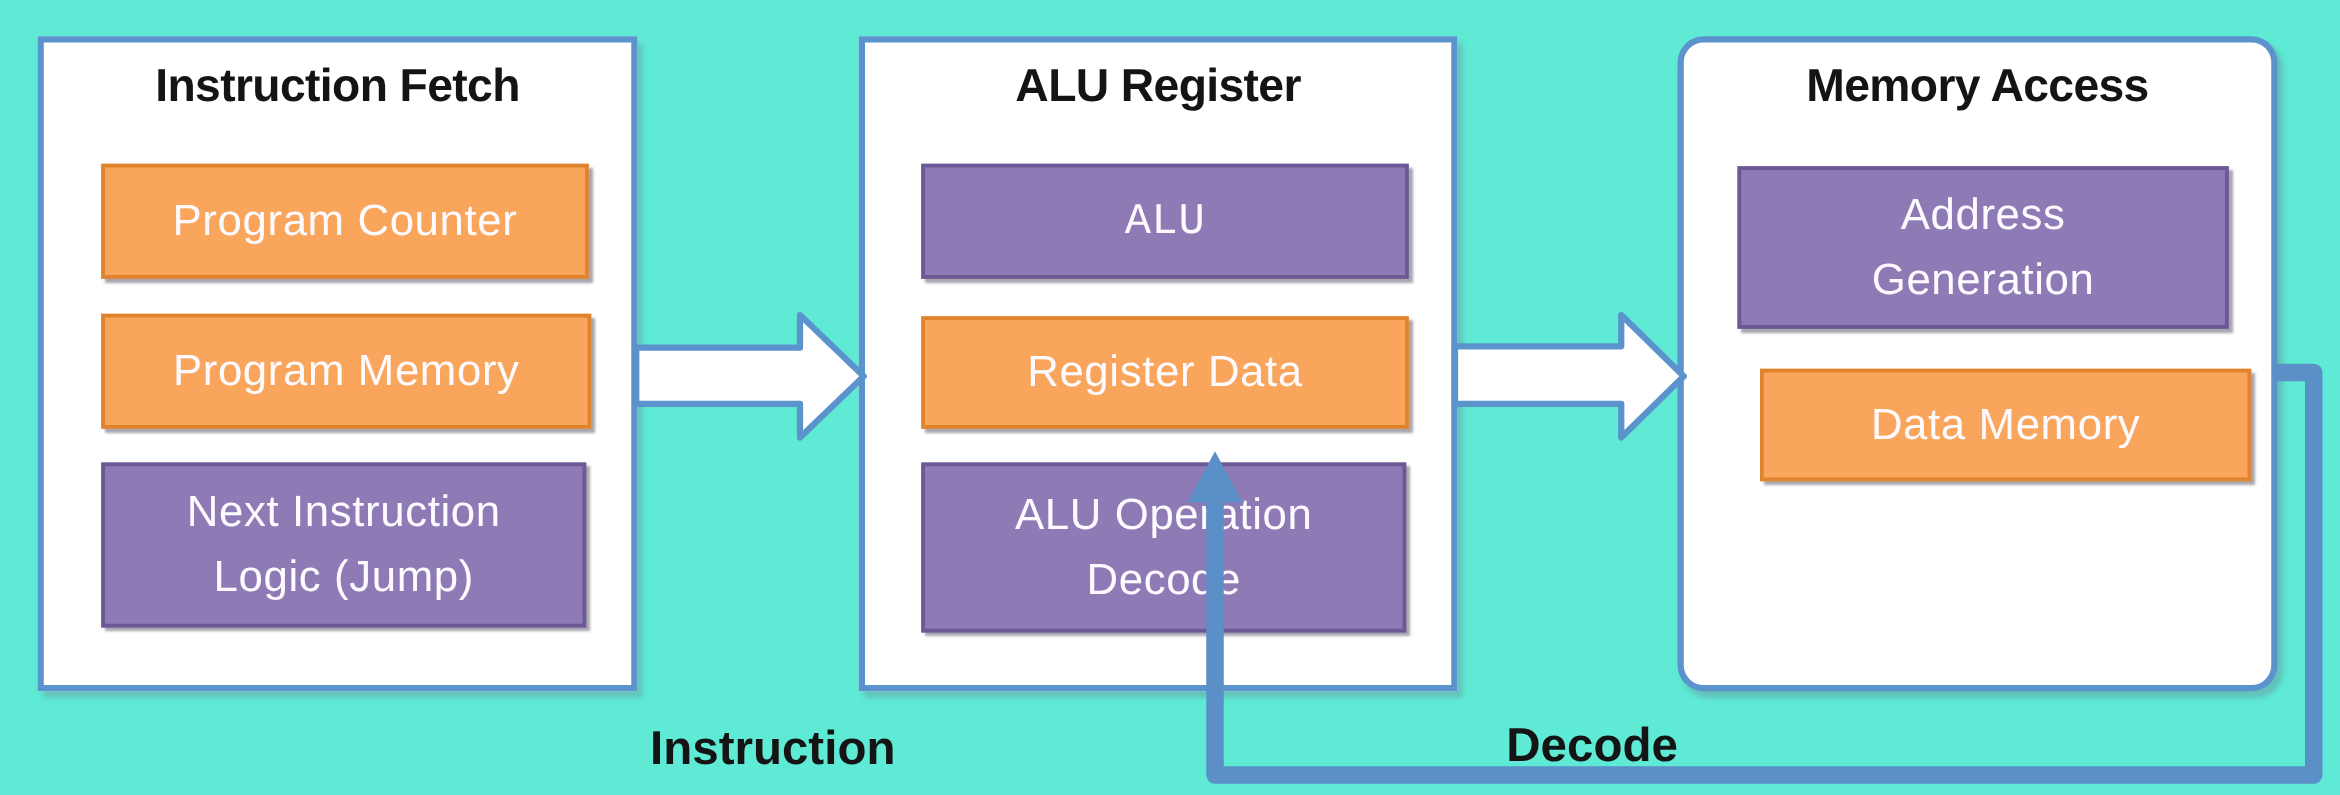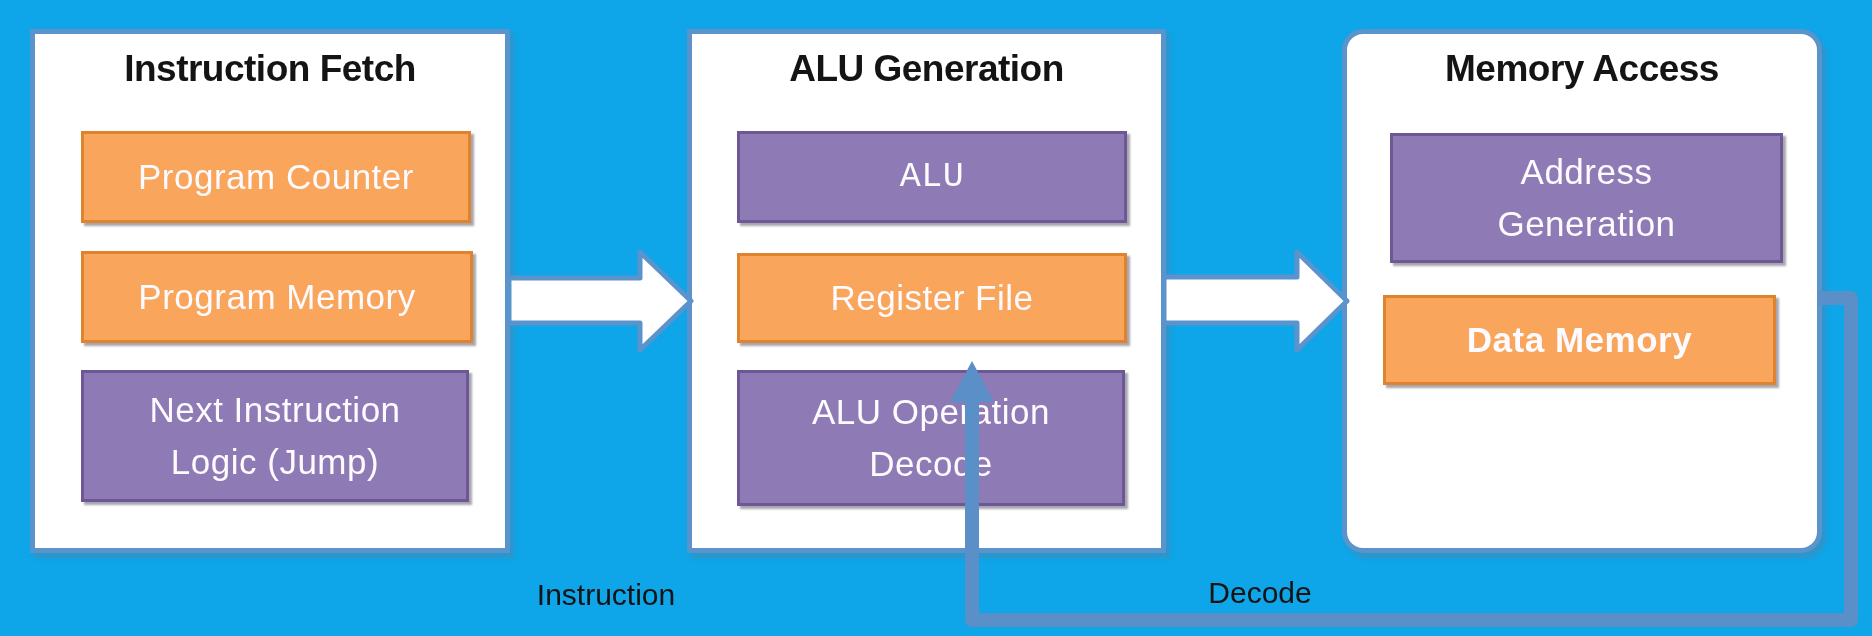--- a/index.html
+++ b/index.html
@@ -3,21 +3,21 @@
 <meta charset="utf-8">
 <style>
   * { margin: 0; padding: 0; box-sizing: border-box; }
   html, body { background: #ffffff; }
   body { font-family: "Liberation Sans", sans-serif; }
 
   .canvas {
     position: relative;
     width: 1872px;
     height: 636px;
-    background: #0ea5e9;
+    background: #5eead4;
     overflow: hidden;
   }
 
   
   .panel {
     position: absolute;
     top: 29px;
     height: 524px;
     background: #ffffff;
     border: 5px solid #5b93cc;
@@ -61,35 +61,35 @@
   
   .p1b1 { left: 46px; top: 97px;  width: 390px; height: 92px; }
   .p1b2 { left: 46px; top: 217px; width: 392px; height: 92px; }
   .p1b3 { left: 46px; top: 336px; width: 388px; height: 132px; }
   
   .p2b1 { left: 45px; top: 97px;  width: 390px; height: 92px; font-family: Liberation Mono, monospace; }
   .p2b2 { left: 45px; top: 219px; width: 390px; height: 90px; }
   .p2b3 { left: 45px; top: 336px; width: 388px; height: 136px; }
   
   .p3b1 { left: 43px; top: 99px;  width: 393px; height: 130px; }
-  .p3b2 { left: 36px; top: 261px; width: 393px; height: 90px; font-weight: bold; }
+  .p3b2 { left: 61px; top: 261px; width: 393px; height: 90px; }
 
   
   .connector-layer {
     position: absolute;
     left: 0; top: 0;
     width: 1872px; height: 636px;
     pointer-events: none;
   }
 
   
   .flow-label {
     position: absolute;
-    font-size: 30px;
-    font-weight: normal;
+    font-size: 38px;
+    font-weight: bold;
     color: #141414;
   }
   .label-instruction { left: 520px;  top: 578px; width: 172px; text-align: center; }
   .label-result      { left: 1205px; top: 576px; width: 110px; text-align: center; }
 </style>
 </head>
 <body>
 
 <div class="canvas">
 
@@ -101,26 +101,26 @@
     <div class="block p1b2 orange">
       <span class="block-label">Program Memory</span>
     </div>
     <div class="block p1b3 purple">
       <span class="block-label">Next Instruction
 Logic (Jump)</span>
     </div>
   </div>
 
   <div class="panel panel-2">
-    <div class="panel-title">ALU Generation</div>
+    <div class="panel-title">ALU Register</div>
     <div class="block p2b1 purple">
       <span class="block-label">ALU</span>
     </div>
     <div class="block p2b2 orange">
-      <span class="block-label">Register File</span>
+      <span class="block-label">Register Data</span>
     </div>
     <div class="block p2b3 purple">
       <span class="block-label">ALU Operation
 Decode</span>
     </div>
   </div>
 
   <div class="panel panel-3">
     <div class="panel-title">Memory Access</div>
     <div class="block p3b1 purple">

